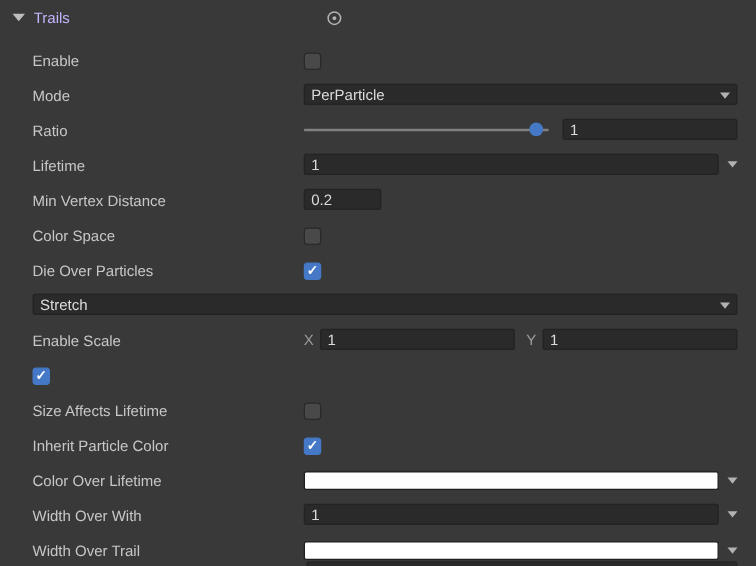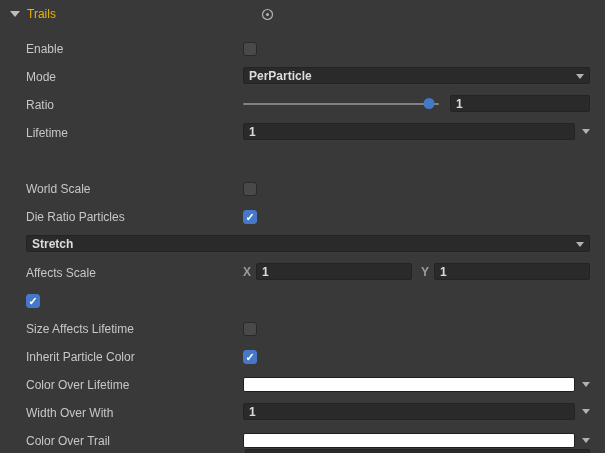--- a/index.html
+++ b/index.html
@@ -20,33 +20,33 @@
     padding-left: 10px;
     position: relative;
   }
   .fold-arrow {
     width: 0; height: 0;
     border-left: 5px solid transparent;
     border-right: 5px solid transparent;
     border-top: 6px solid #bdbdbd;
     margin-right: 7px;
   }
-  .header-title { color: #eab308; }
+  .header-title { color: #c4b5fd; }
   .module-icon { position: absolute; left: 261px; top: 8px; width: 13px; height: 13px; }
 
   
   .row {
     height: 28px;
     display: flex;
     align-items: flex-end;
     padding-left: 26px;
     padding-right: 15px;
   }
   .label { width: 217px; flex: none; color: #c7c7c7; }
-  .control { flex: 1; display: flex; align-items: center; min-width: 0; font-weight: bold; }
+  .control { flex: 1; display: flex; align-items: center; min-width: 0; }
 
   
   .field {
     background: var(--field-bg, #2a2a2a);
     border: 1px solid #232323;
     border-radius: 2px;
     height: 17px;
     display: flex;
     align-items: center;
     padding: 0 5px;
@@ -174,47 +174,53 @@
   <span class="label">Lifetime</span>
   <div class="control">
     <div class="field full">
       <span>1</span>
     </div>
     <span class="ext-arrow"></span>
   </div>
 </div>
 
 <div class="row">
-</div>
-
-<div class="row">
-  <span class="label">World Scale</span>
+  <span class="label">Min Vertex Distance</span>
+  <div class="control">
+    <div class="field small">
+      <span>0.2</span>
+    </div>
+  </div>
+</div>
+
+<div class="row">
+  <span class="label">Color Space</span>
   <div class="control">
     <span class="checkbox"></span>
   </div>
 </div>
 
 <div class="row">
-  <span class="label">Die Ratio Particles</span>
+  <span class="label">Die Over Particles</span>
   <div class="control">
     <span class="checkbox checked"></span>
   </div>
 </div>
 
 <div class="row">
   <div class="control">
     <div class="field full dropdown">
       <span>Stretch</span>
       <span class="dd-arrow"></span>
     </div>
   </div>
 </div>
 
 <div class="row">
-  <span class="label">Affects Scale</span>
+  <span class="label">Enable Scale</span>
   <div class="control">
     <div class="vec-half">
       <span class="axis-label">X</span>
       <div class="field">
         <span>1</span>
       </div>
     </div>
     <div class="vec-half">
       <span class="axis-label">Y</span>
       <div class="field">
@@ -256,21 +262,21 @@
   <span class="label">Width Over With</span>
   <div class="control">
     <div class="field full">
       <span>1</span>
     </div>
     <span class="ext-arrow"></span>
   </div>
 </div>
 
 <div class="row">
-  <span class="label">Color Over Trail</span>
+  <span class="label">Width Over Trail</span>
   <div class="control">
     <div class="gradient"></div>
     <span class="ext-arrow"></span>
   </div>
 </div>
 
 <div class="row-partial">
   <div class="sliver"></div>
 </div>
 

